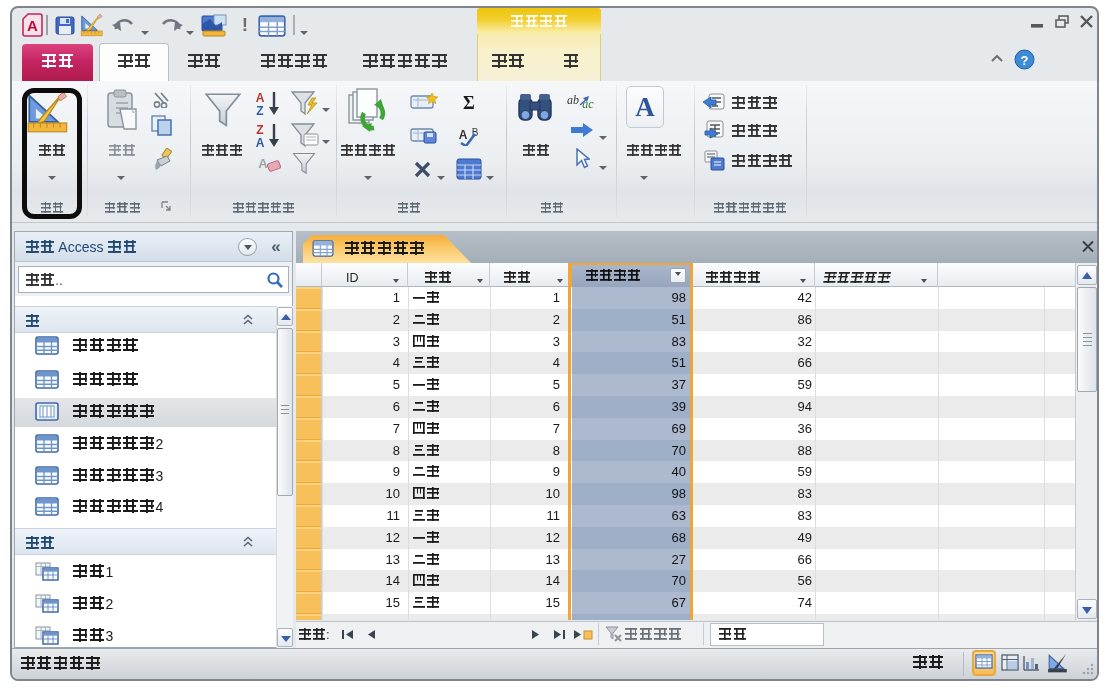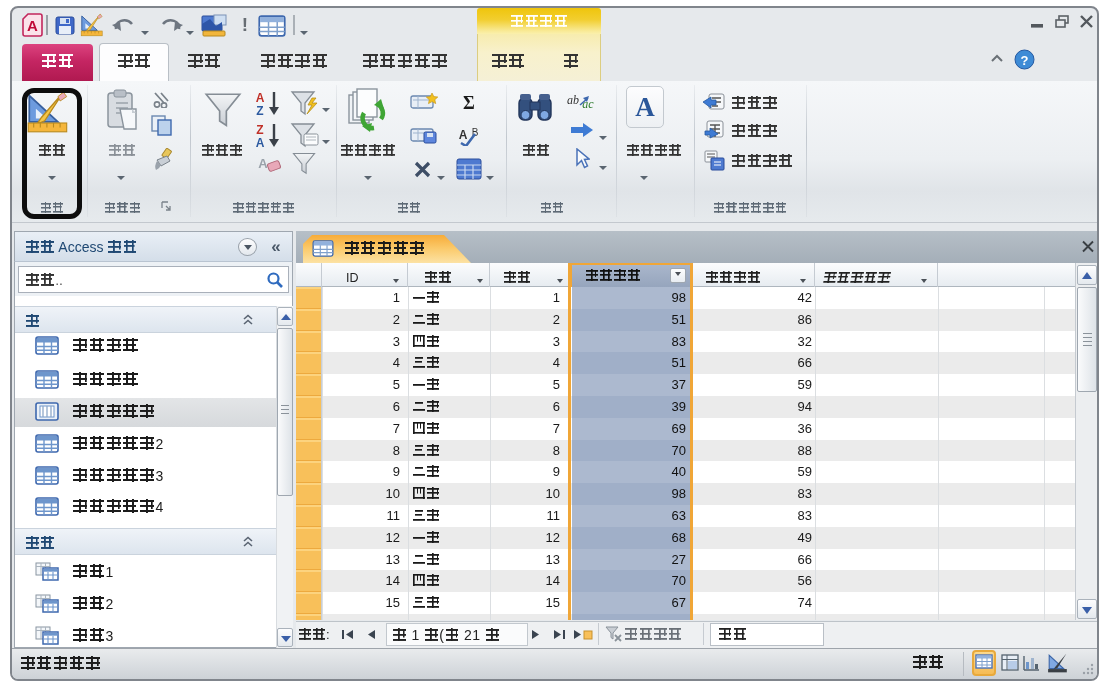--- a/index.html
+++ b/index.html
@@ -607,23 +607,20 @@
       <svg width="14" height="11" viewBox="0 0 14 11">
         <path d="M2 1 V10" stroke="#3a4450" stroke-width="2"></path>
         <path d="M12 1 L5 5.5 L12 10 Z" fill="#3a4450"></path>
       </svg>
     </div>
     <div class="a" style="left:354px;top:621px;width:10px;height:11px;">
       <svg width="10" height="11" viewBox="0 0 10 11">
         <path d="M9 1 L2 5.5 L9 10 Z" fill="#3a4450"></path>
       </svg>
     </div>
-    <div class="a" style="left:374px;top:615px;width:142px;height:23px;background:#FAFBFC;border:1px solid #C2C8CE">
-      <div style="position:absolute;left:5px;top:3px;font-size:14px;color:#222;white-space:nowrap;letter-spacing:.5px"><i class="z"></i> 1 <i class="z"></i>(<i class="z"></i> 21 <i class="z"></i></div>
-    </div>
     <div class="a" style="left:519px;top:621px;width:10px;height:11px;">
       <svg width="10" height="11" viewBox="0 0 10 11">
         <path d="M1 1 L8 5.5 L1 10 Z" fill="#3a4450"></path>
       </svg>
     </div>
     <div class="a" style="left:540px;top:621px;width:14px;height:11px;">
       <svg width="14" height="11" viewBox="0 0 14 11">
         <path d="M12 1 V10" stroke="#3a4450" stroke-width="2"></path>
         <path d="M2 1 L9 5.5 L2 10 Z" fill="#3a4450"></path>
       </svg>

